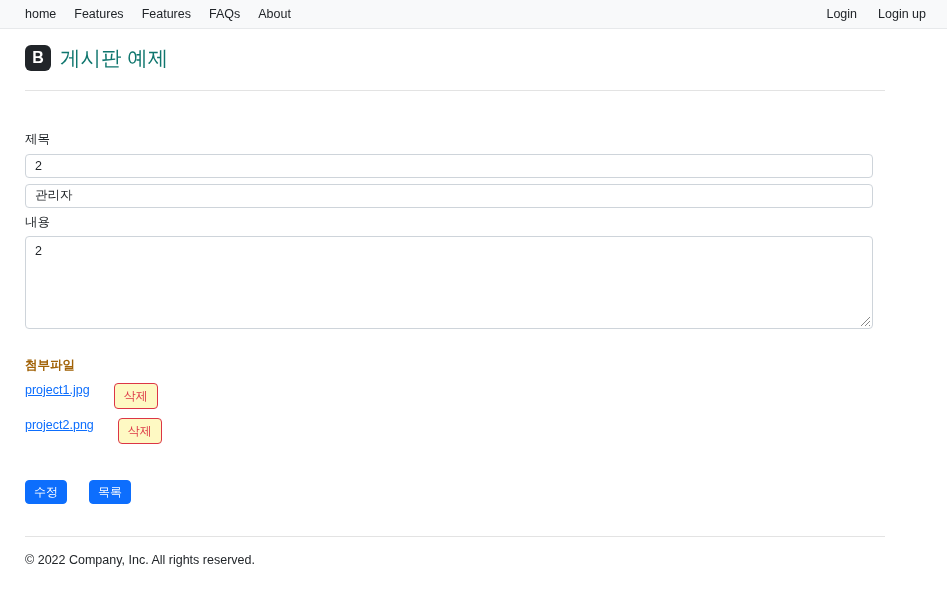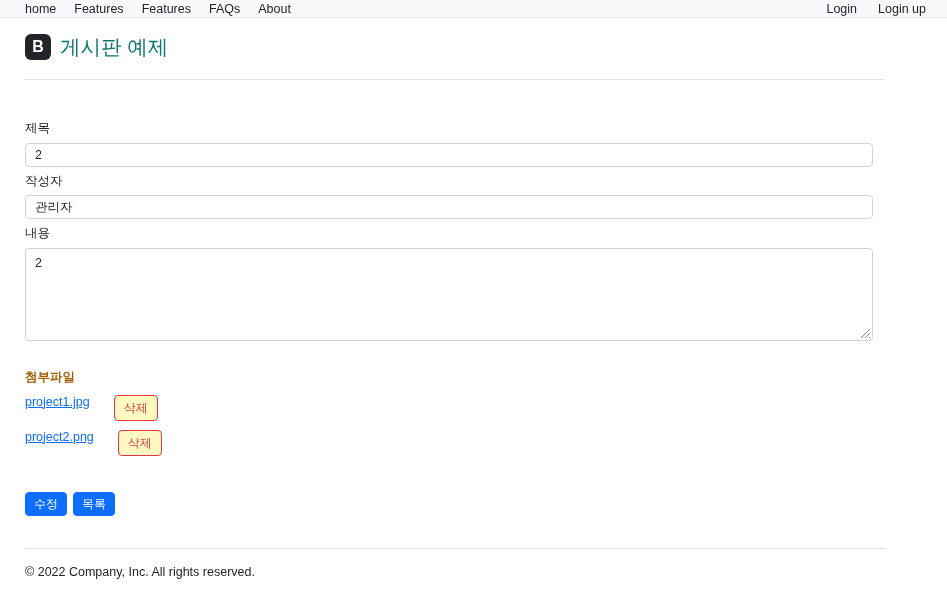--- a/index.html
+++ b/index.html
@@ -7,21 +7,21 @@
     margin: 0; padding: 0;
     width: 947px; height: 592px;
     background: #ffffff;
     font-family: "Liberation Sans", sans-serif;
     color: #212529;
     overflow: hidden;
   }
 
   
   .navbar {
-    height: 18px;
+    height: 29px;
     background: #f8f9fa;
     border-bottom: 1px solid #e7e9eb;
     display: flex;
     align-items: center;
     padding: 0 21px 0 25px;
     font-size: 12.5px;
   }
   .nav-left { display: flex; align-items: center; gap: 0; }
   .nav-right { display: flex; gap: 3px; margin-left: auto; }
   .nav-link {
@@ -156,21 +156,21 @@
     background: #0d6efd;
     border: 1px solid #0d6efd;
     padding: 5px 8px;
     font-size: 12px;
   }
 
   
   .actions {
     margin-top: 34px;
     display: flex;
-    gap: 6px;
+    gap: 22px;
   }
 
   
   .footer-divider {
     border: 0;
     border-top: 1px solid #e3e3e3;
     margin: 32px 0 0 0;
     width: 860px;
   }
   .footer-text {
@@ -207,21 +207,20 @@
   <hr class="header-divider">
 
   <div class="form-area">
 
     <div class="field-group">
       <label class="field-label">제목</label>
       <input class="form-control" type="text" value="2" style="">
     </div>
 
     <div class="field-group">
-      <label class="field-label">작성자</label>
       <input class="form-control" type="text" value="관리자" style="">
     </div>
 
     <div class="field-group">
       <label class="field-label">내용</label>
       <div class="textarea-wrap">
         <textarea class="form-control" style="">2</textarea>
         <svg class="resize-grip" viewBox="0 0 11 11">
           <path d="M10 1 L1 10 M10 5 L5 10 M10 9 L9 10" stroke="#888" stroke-width="1" fill="none"></path>
         </svg>

